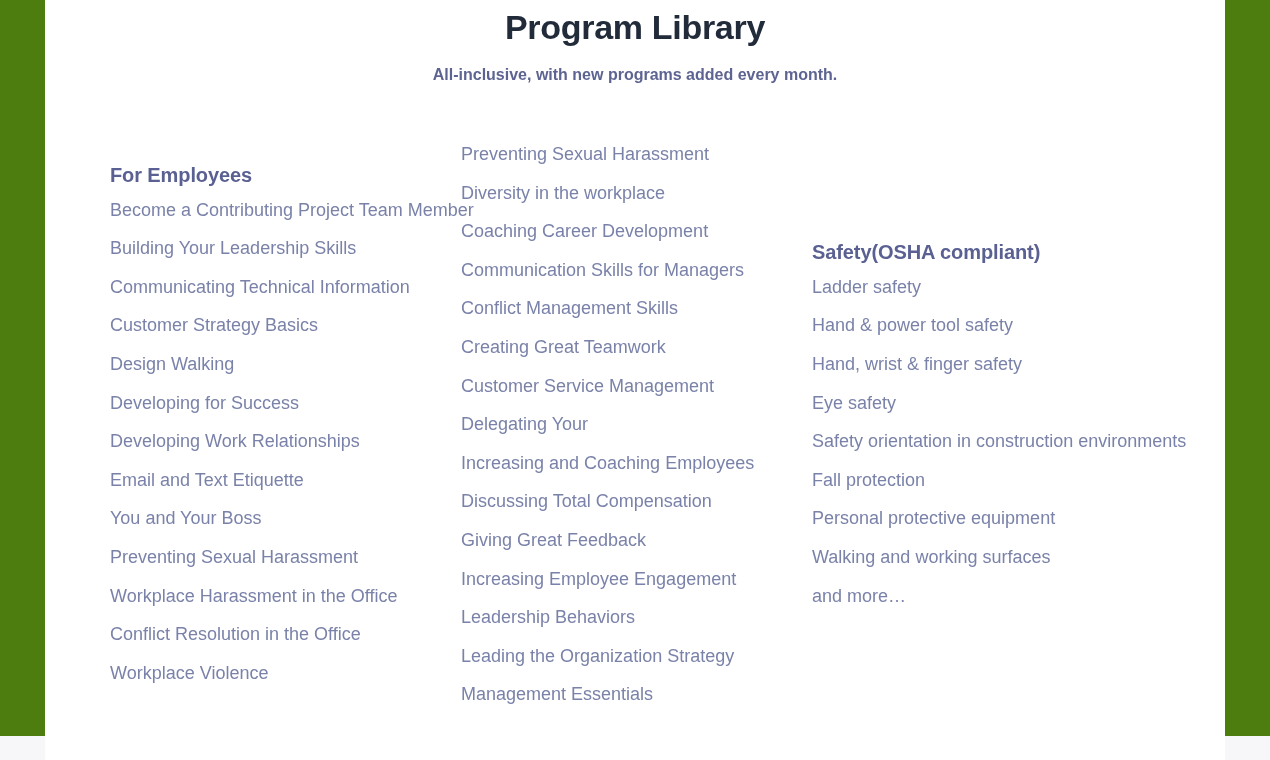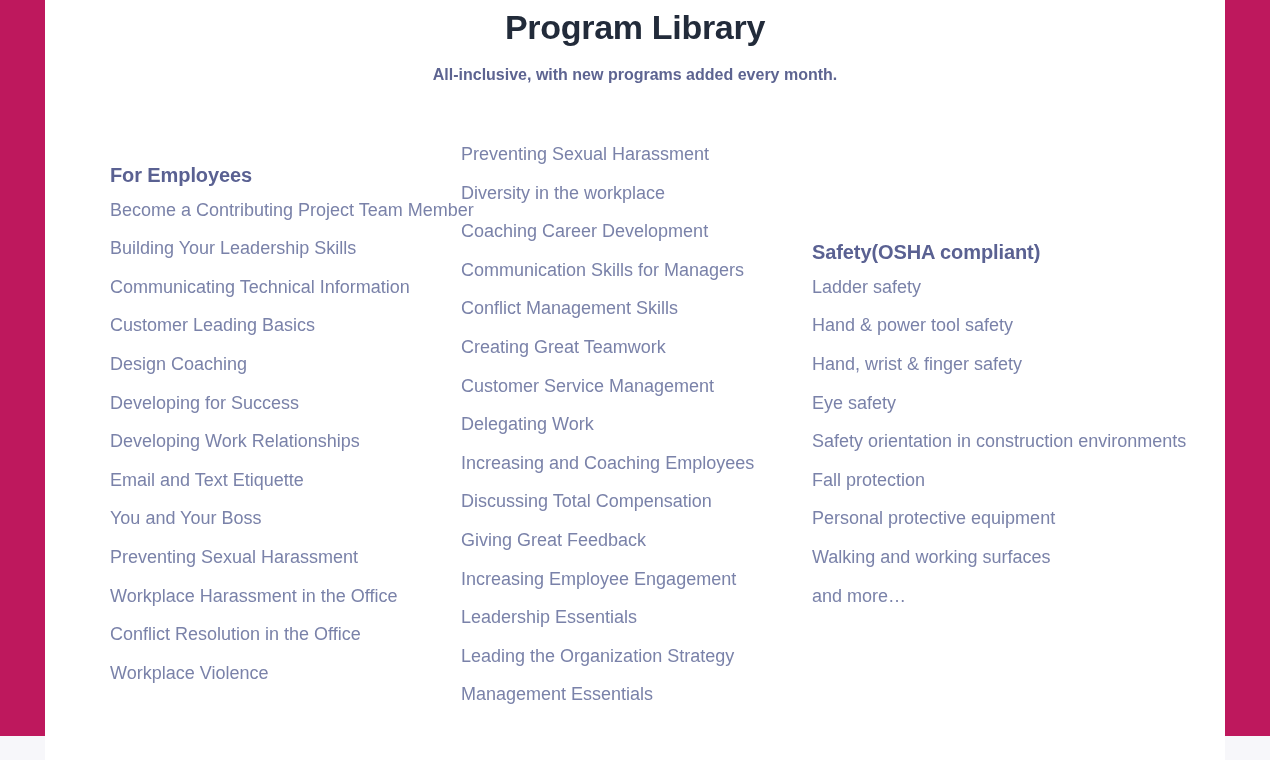--- a/index.html
+++ b/index.html
@@ -13,21 +13,21 @@
     overflow: hidden;
     background: #f7f7fa;
     font-family: "Liberation Sans", sans-serif;
     -webkit-font-smoothing: antialiased;
   }
 
   #page {
     position: relative;
     width: 1270px;
     height: 736px;
-    background: #be185d;
+    background: #4d7c0f;
   }
 
   
   #canvas {
     position: absolute;
     left: 45px;
     top: 0;
     width: 1180px;
     height: 760px;
     background: #ffffff;
@@ -107,47 +107,47 @@
       <p class="page-subtitle">All-inclusive, with new programs added every month.</p>
     </div>
 
     <div class="columns" id="columns">
         <div class="column">
           <h2 class="column-title">For Employees</h2>
           <ul class="program-list">
             <li class="program-item">Become a Contributing Project Team Member</li>
             <li class="program-item">Building Your Leadership Skills</li>
             <li class="program-item">Communicating Technical Information</li>
-            <li class="program-item">Customer Leading Basics</li>
-            <li class="program-item">Design Coaching</li>
+            <li class="program-item">Customer Strategy Basics</li>
+            <li class="program-item">Design Walking</li>
             <li class="program-item">Developing for Success</li>
             <li class="program-item">Developing Work Relationships</li>
             <li class="program-item">Email and Text Etiquette</li>
             <li class="program-item">You and Your Boss</li>
             <li class="program-item">Preventing Sexual Harassment</li>
             <li class="program-item">Workplace Harassment in the Office</li>
             <li class="program-item">Conflict Resolution in the Office</li>
             <li class="program-item">Workplace Violence</li>
           </ul>
         </div>
         <div class="column">
           <ul class="program-list">
             <li class="program-item">Preventing Sexual Harassment</li>
             <li class="program-item">Diversity in the workplace</li>
             <li class="program-item">Coaching Career Development</li>
             <li class="program-item">Communication Skills for Managers</li>
             <li class="program-item">Conflict Management Skills</li>
             <li class="program-item">Creating Great Teamwork</li>
             <li class="program-item">Customer Service Management</li>
-            <li class="program-item">Delegating Work</li>
+            <li class="program-item">Delegating Your</li>
             <li class="program-item">Increasing and Coaching Employees</li>
             <li class="program-item">Discussing Total Compensation</li>
             <li class="program-item">Giving Great Feedback</li>
             <li class="program-item">Increasing Employee Engagement</li>
-            <li class="program-item">Leadership Essentials</li>
+            <li class="program-item">Leadership Behaviors</li>
             <li class="program-item">Leading the Organization Strategy</li>
             <li class="program-item">Management Essentials</li>
           </ul>
         </div>
         <div class="column">
           <h2 class="column-title">Safety(OSHA compliant)</h2>
           <ul class="program-list">
             <li class="program-item">Ladder safety</li>
             <li class="program-item">Hand &amp; power tool safety</li>
             <li class="program-item">Hand, wrist &amp; finger safety</li>

